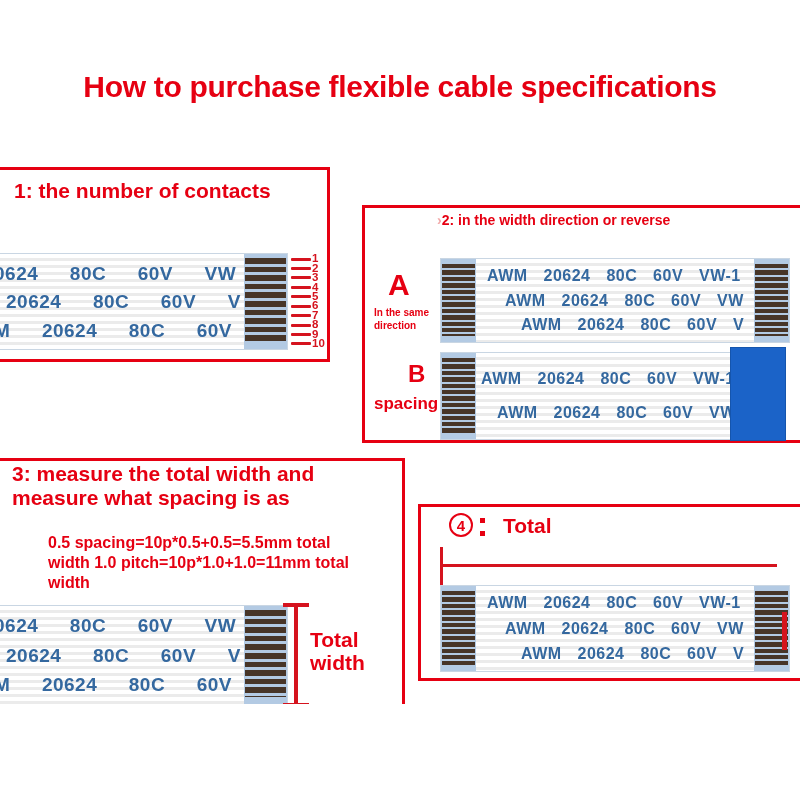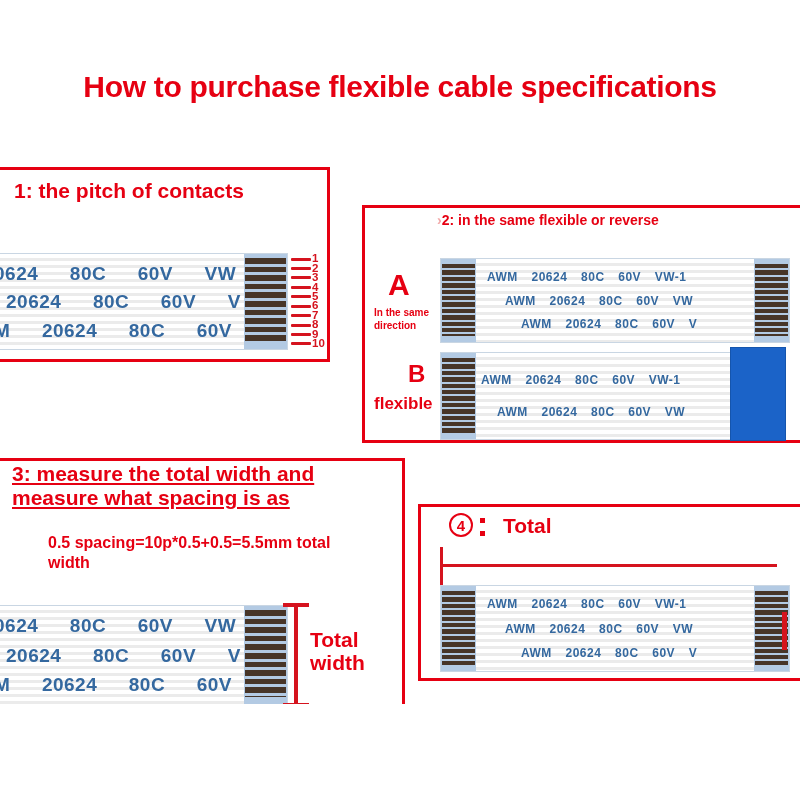--- a/index.html
+++ b/index.html
@@ -19,21 +19,21 @@
   .h2-line{font-size:14px;}
   .h2-prefix{color:#f2a9a9;}
 
   
   .cable{position:absolute;box-sizing:border-box;border:1px solid #c9d6e3;
          background:repeating-linear-gradient(180deg,#ffffff 0px 4px,#ebebeb 4px 7px);}
   .cable .rows{position:absolute;left:0;right:0;top:0;bottom:0;display:flex;
                flex-direction:column;justify-content:space-evenly;}
   .crow{white-space:pre;font-weight:bold;color:#34689f;line-height:1;}
   .crow-big{font-size:19px;word-spacing:10px;letter-spacing:0.5px;}
-  .crow-sm{font-size:12px;word-spacing:3px;letter-spacing:0.5px;}
+  .crow-sm{font-size:16px;word-spacing:3px;letter-spacing:0.5px;}
 
   .connector{position:absolute;top:0;bottom:0;background:#b3cae3;}
   .conn-l{left:0;}  .conn-r{right:0;}
   .connector .bars{position:absolute;left:1px;right:1px;}
   .bars10{top:4px;bottom:7px;
           background:repeating-linear-gradient(180deg,#473528 0px 5.5px,rgba(0,0,0,0) 5.5px 8.6px);}
   .bars12{top:5px;bottom:6px;
           background:repeating-linear-gradient(180deg,#473528 0px 4.5px,rgba(0,0,0,0) 4.5px 6.4px);}
 
   
@@ -53,21 +53,21 @@
 </head>
 <body>
 
 <div id="canvas">
 
   <div class="title">How to purchase flexible cable specifications</div>
 
   <div class="rbox" style="left:-15px;top:167px;width:345px;height:195px;"></div>
 
   <div class="h-red h1-lines" style="left:14px;top:176px;">
-    <div>1: the pitch of contacts</div>
+    <div>1: the number of contacts</div>
   </div>
 
   <div class="cable" style="left:-15px;top:253px;width:303px;height:97px;">
     <div class="rows" style="left:0;right:43px;">
       <div class="crow crow-big" style="padding-left:8px;">0624  80C  60V  VW</div>
       <div class="crow crow-big" style="padding-left:20px;">20624  80C  60V  V</div>
       <div class="crow crow-big" style="padding-left:8px;">M  20624  80C  60V</div>
     </div>
     <div class="connector conn-r" style="width:43px;">
       <div class="bars bars10"></div>
@@ -113,21 +113,21 @@
       </div>
     <div class="tick">
         <span class="tl"></span>
         <span class="tn">10</span>
       </div>
   </div>
 
   <div class="rbox" style="left:362px;top:205px;width:460px;height:238px;"></div>
 
   <div class="h-red h2-line" style="left:437px;top:212px;">
-    <span class="h2-prefix">›</span><span>2: in the same flexible or reverse</span>
+    <span class="h2-prefix">›</span><span>2: in the width direction or reverse</span>
   </div>
 
   <div class="h-red" style="left:388px;top:268px;font-size:30px;">A</div>
   <div class="h-red" style="left:374px;top:306px;font-size:10px;line-height:13px;">
     <div>In the same</div>
     <div>direction</div>
   </div>
 
   <div class="cable" style="left:440px;top:258px;width:350px;height:85px;">
     <div class="rows" style="left:0;right:36px;">
@@ -137,41 +137,42 @@
     </div>
     <div class="connector conn-l" style="width:35px;">
         <div class="bars bars12"></div>
       </div>
     <div class="connector conn-r" style="width:35px;">
         <div class="bars bars12"></div>
       </div>
   </div>
 
   <div class="h-red" style="left:408px;top:360px;font-size:24px;">B</div>
-  <div class="h-red" style="left:374px;top:394px;font-size:17px;">flexible</div>
+  <div class="h-red" style="left:374px;top:394px;font-size:17px;">spacing</div>
 
   <div class="cable" style="left:440px;top:352px;width:345px;height:88px;">
     <div class="rows" style="left:0;right:10px;">
       <div class="crow crow-sm" style="padding-left:40px;">AWM  20624  80C  60V  VW-1</div>
       <div class="crow crow-sm" style="padding-left:56px;">AWM  20624  80C  60V  VW</div>
     </div>
     <div class="connector conn-l" style="width:35px;">
         <div class="bars bars12"></div>
       </div>
   </div>
   <div class="bluerect" style="left:730px;top:347px;width:56px;height:94px;"></div>
 
   <div class="rbox" style="left:-15px;top:458px;width:420px;height:256px;"></div>
 
-  <div class="h-red h3-lines" style="left:12px;top:462px;text-decoration:underline;">
+  <div class="h-red h3-lines" style="left:12px;top:462px;">
     <div>3: measure the total width and</div>
     <div>measure what spacing is as</div>
   </div>
   <div class="h-red h3-body" style="left:12px;top:533px;">
     <div>0.5 spacing=10p*0.5+0.5=5.5mm total</div>
+    <div>width 1.0 pitch=10p*1.0+1.0=11mm total</div>
     <div>width</div>
   </div>
 
   <div class="cable" style="left:-15px;top:605px;width:303px;height:100px;">
     <div class="rows" style="left:0;right:43px;">
       <div class="crow crow-big" style="padding-left:8px;">0624  80C  60V  VW</div>
       <div class="crow crow-big" style="padding-left:20px;">20624  80C  60V  V</div>
       <div class="crow crow-big" style="padding-left:8px;">M  20624  80C  60V</div>
     </div>
     <div class="connector conn-r" style="width:43px;">

